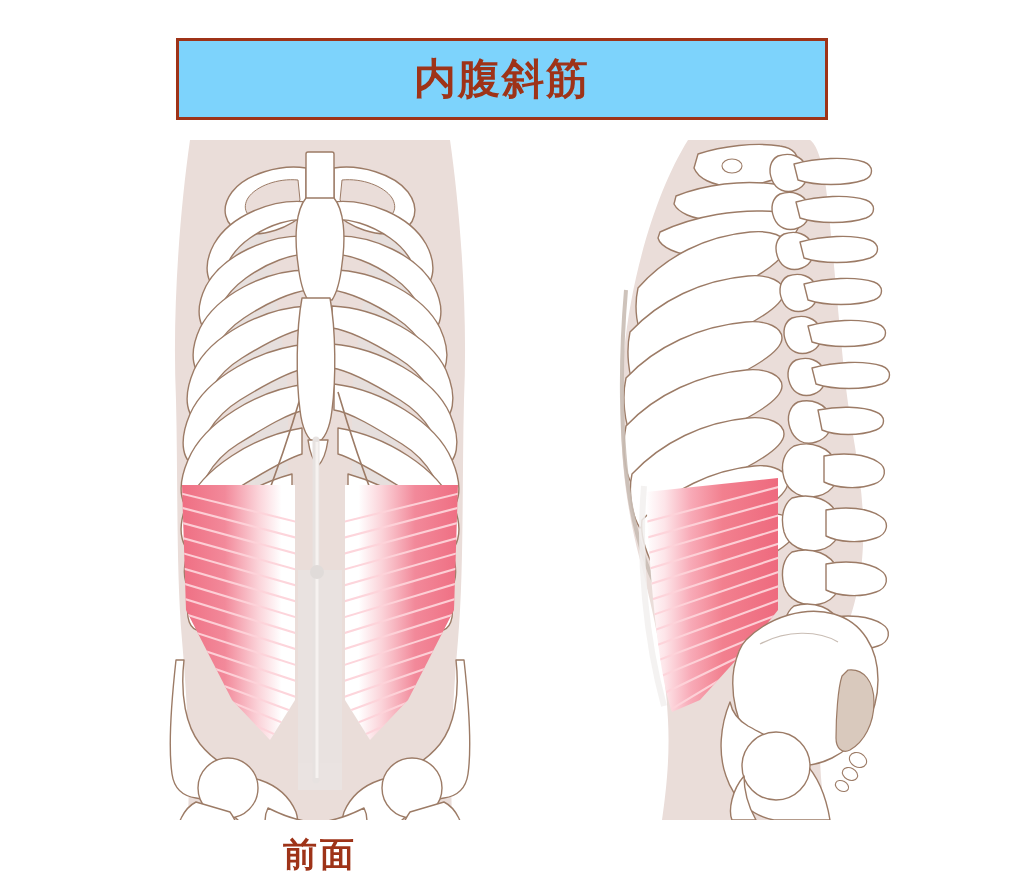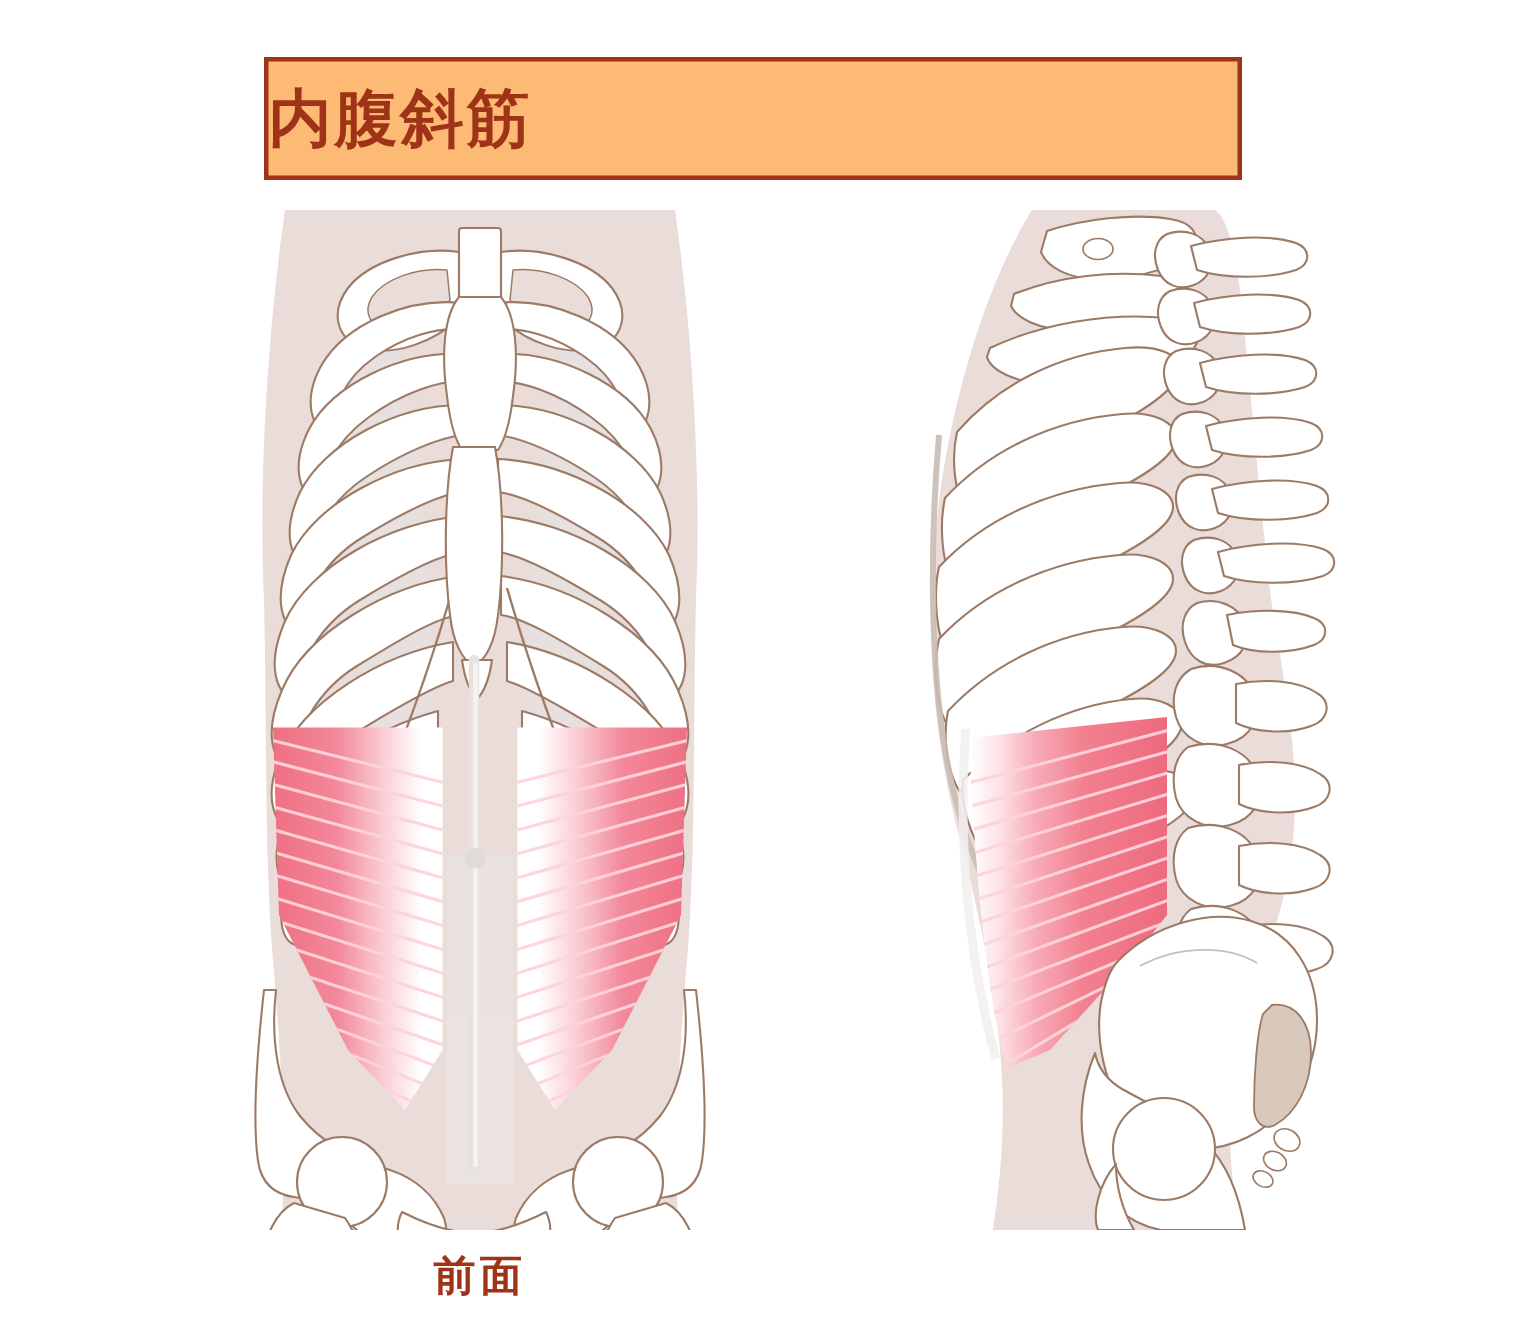--- a/index.html
+++ b/index.html
@@ -7,37 +7,37 @@
     width:1024px;height:896px;background:#ffffff;
     font-family:"Liberation Sans","DejaVu Sans",sans-serif;
     overflow:hidden;position:relative;
   }
   #page{position:relative;width:1024px;height:896px;}
 
   
   .title-box{
     position:absolute;left:176px;top:38px;width:652px;height:82px;
     box-sizing:border-box;
-    border:3px solid #9e3318;background:#fdba74;
-    display:flex;align-items:center;
+    border:3px solid #9e3318;background:#7dd3fc;
+    display:flex;align-items:center;justify-content:center;
   }
   .title-text{
     color:#9e3318;font-size:42px;font-weight:700;letter-spacing:2px;
     font-family:"DejaVu Sans","Liberation Sans",sans-serif;
     line-height:1;
   }
 
   
   .fig{position:absolute;}
   #fig-anterior{left:120px;top:140px;width:400px;height:680px;}
   #fig-lateral{left:580px;top:140px;width:330px;height:680px;}
 
   .caption{
     position:absolute;text-align:center;color:#9e3318;
-    font-size:28px;font-weight:700;letter-spacing:3px;
+    font-size:34px;font-weight:700;letter-spacing:3px;
     font-family:Liberation Serif, serif;
   }
   #caption-anterior{left:200px;top:832px;width:240px;}
   #caption-lateral{left:640px;top:832px;width:240px;}
 </style>
 </head>
 <body>
 
 <div id="page">
 

